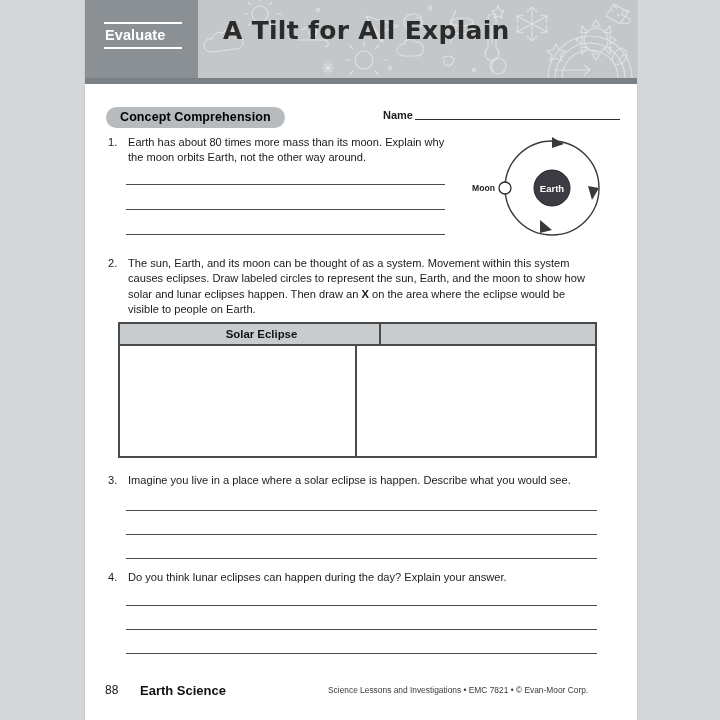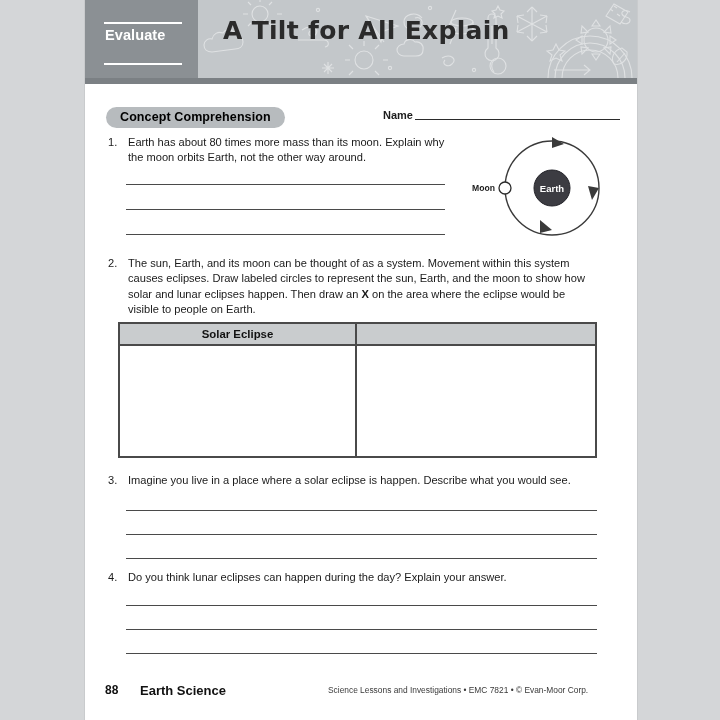--- a/index.html
+++ b/index.html
@@ -44,21 +44,21 @@
     height: 2px;
     background: #ffffff;
     width: 78px;
   }
   .tab-label {
     color: #ffffff;
     font-size: 14.5px;
     font-weight: bold;
     letter-spacing: .1px;
     line-height: 20px;
-    padding: 1px 0 18px 1px;
+    padding: 1px 0 2px 1px;
   }
   .header-banner {
     position: absolute;
     left: 113px; top: 0;
     width: 439px; height: 78px;
     background: #c3c7ca;
     overflow: hidden;
   }
   .banner-doodles {
     position: absolute;
@@ -153,20 +153,21 @@
     border: 2px solid #4a4a4a;
     box-sizing: border-box;
     display: flex;
     flex-direction: column;
   }
   .tbl-head {
     display: flex;
     height: 20px;
     background: #c9ccce;
     border-bottom: 2px solid #4a4a4a;
+    padding-left: 24px;
   }
   .tbl-body { display: flex; flex: 1; }
   .tbl-c1 { width: 237px; border-right: 2px solid #4a4a4a; box-sizing: border-box; }
   .tbl-c2 { flex: 1; }
   .th {
     display: flex;
     align-items: center;
     justify-content: center;
     font-size: 11.4px;
     font-weight: bold;
@@ -175,21 +176,21 @@
   
   .footer {
     position: absolute;
     left: 0; top: 683px;
     width: 552px;
     display: flex;
     align-items: baseline;
   }
   .foot-page {
     position: absolute; left: 20px; top: 0;
-    font-size: 12px; font-weight: bold; color: #111;
+    font-size: 12px; font-weight: normal; color: #111;
   }
   .foot-subject {
     position: absolute; left: 55px; top: 0;
     font-size: 13px; font-weight: bold; color: #111;
   }
   .foot-credit {
     position: absolute; left: 243px; top: 2px;
     font-size: 8.4px; color: #3a3a3a;
   }
 </style>

